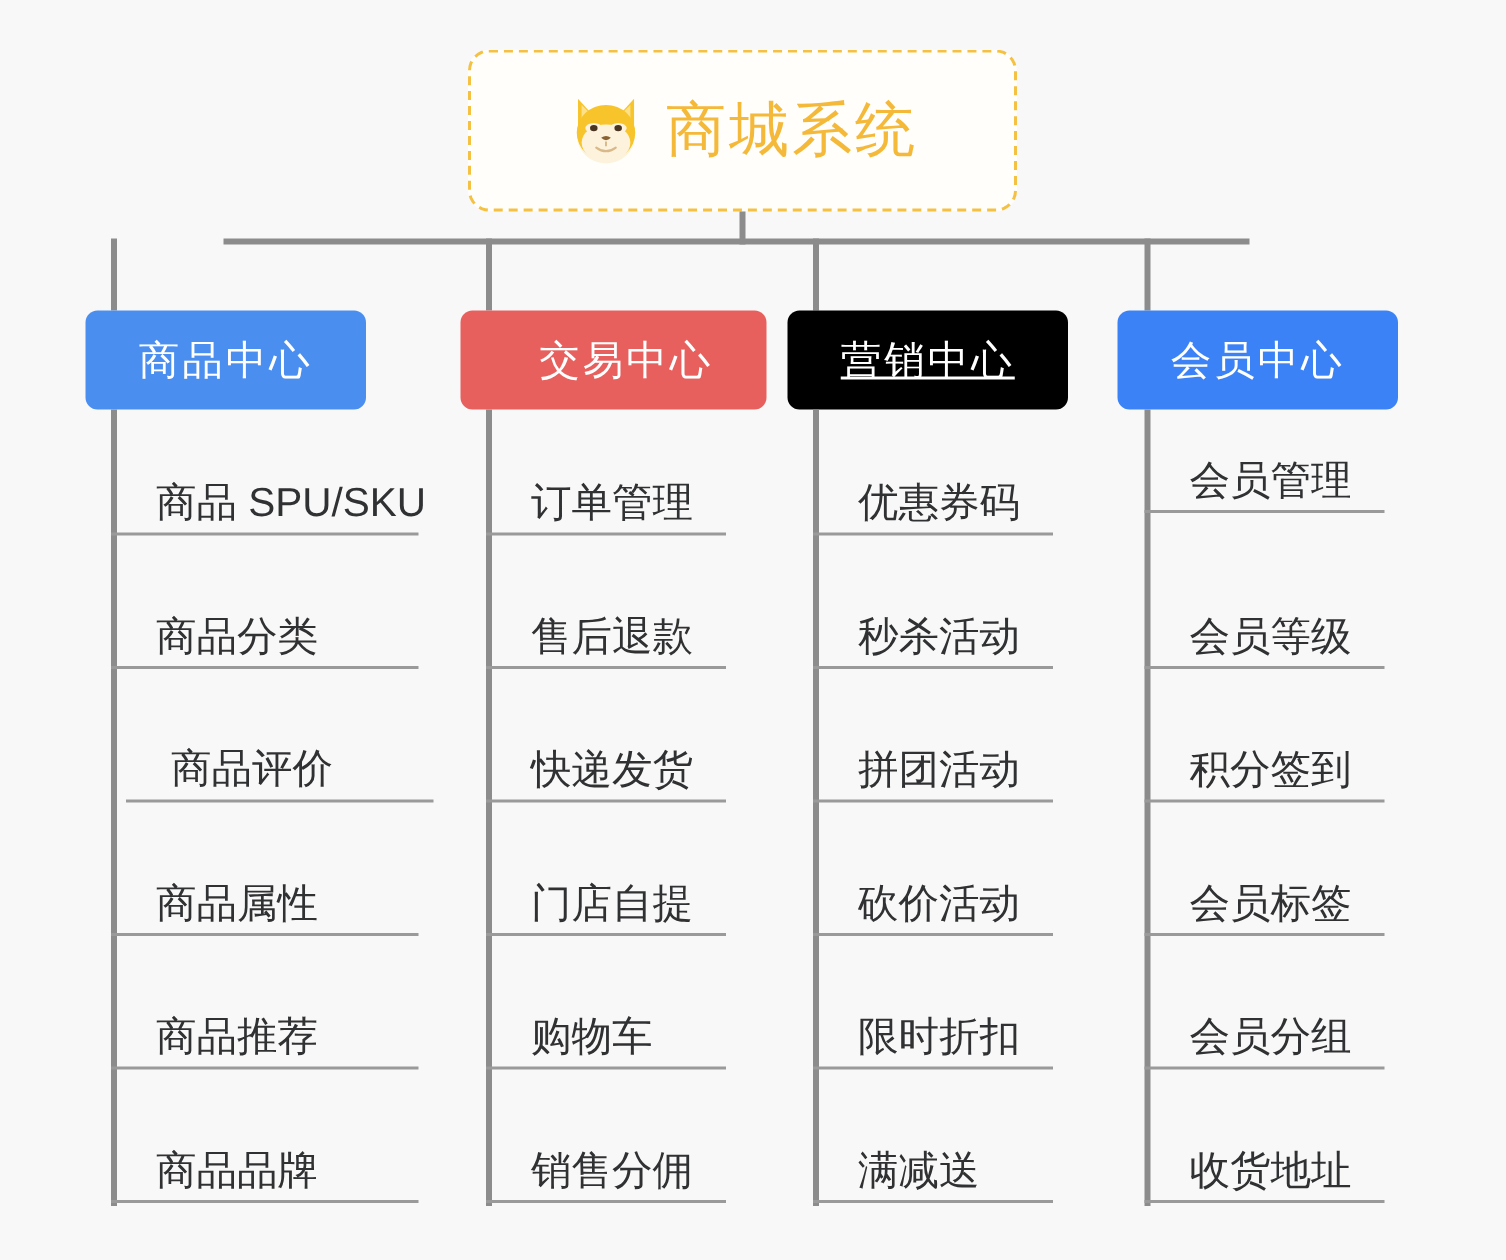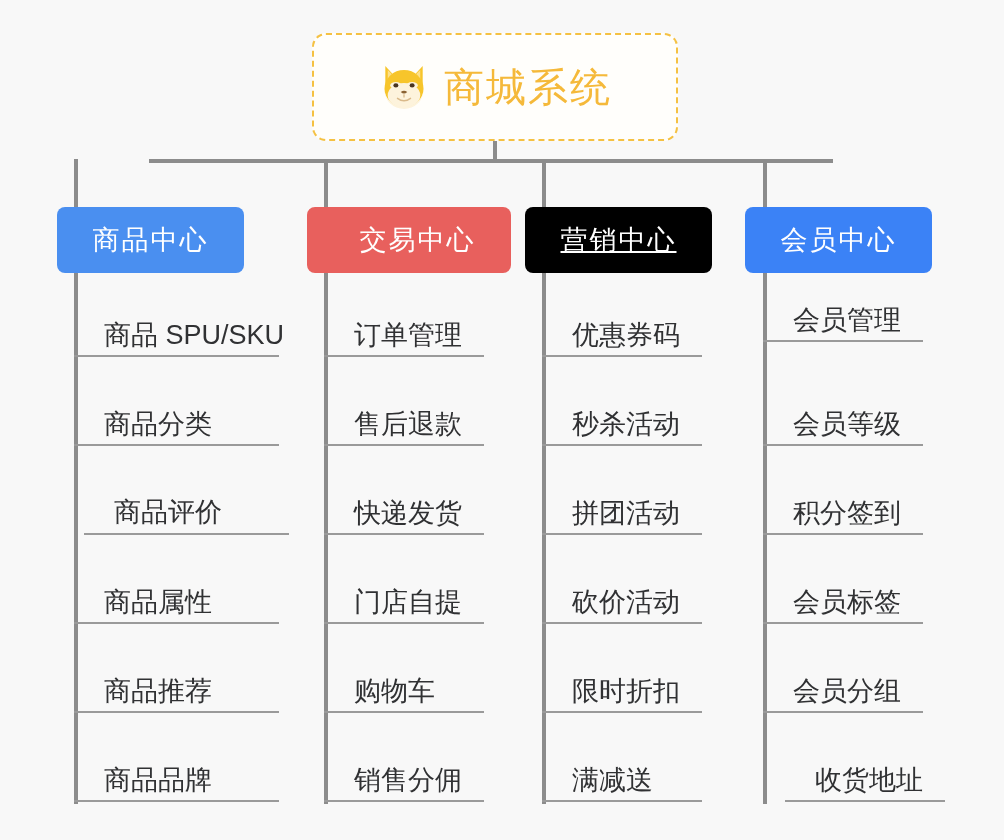--- a/index.html
+++ b/index.html
@@ -230,18 +230,18 @@
       </div>
       <div class="leaf" style="left: 763px; top: 495px; width: 160px; align-items: flex-end;">
         <span class="leaf-label">积分签到</span>
       </div>
       <div class="leaf" style="left: 763px; top: 584px; width: 160px;">
         <span class="leaf-label">会员标签</span>
       </div>
       <div class="leaf" style="left: 763px; top: 673px; width: 160px;">
         <span class="leaf-label">会员分组</span>
       </div>
-      <div class="leaf" style="left: 785px; top: 762px; width: 160px;">
+      <div class="leaf" style="left: 763px; top: 762px; width: 160px;">
         <span class="leaf-label">收货地址</span>
       </div>
     </div>
 
 </div>
 
 </body></html>

